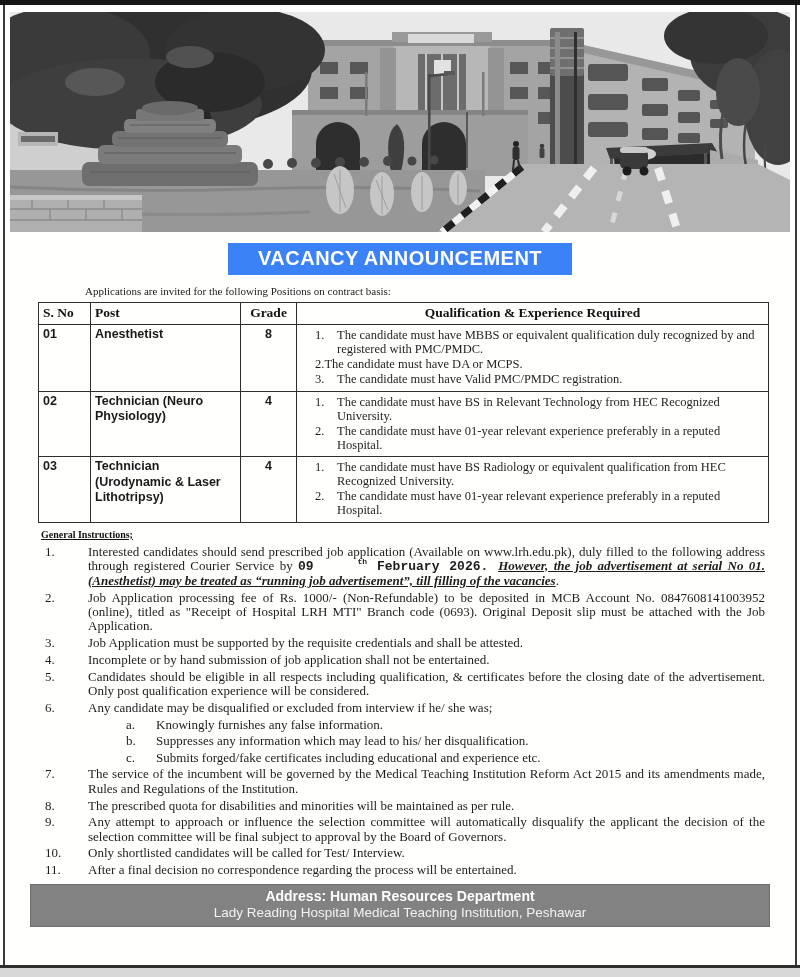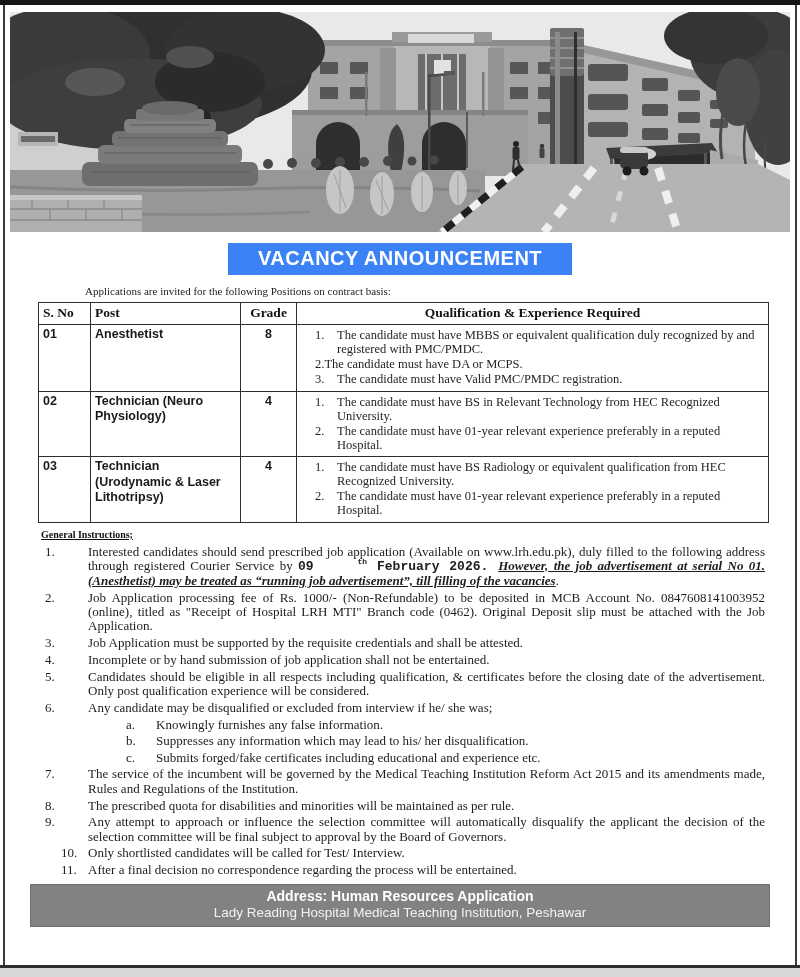--- a/index.html
+++ b/index.html
@@ -61,21 +61,21 @@
   .gi-heading {
     margin: 6px 0 0 36px; font-size: 10px; font-weight: bold;
     text-decoration: underline; color: #111;
   }
   .gi-list { margin: 5px 30px 0 36px; }
   .gi-item {
     position: relative; padding-left: 47px; text-align: justify;
     font-size: 13px; line-height: 1.1; margin-bottom: 2.5px; color: #1d1d1d;
   }
   .gi-num { position: absolute; left: 4px; top: 0; }
-  .gi-item.wide-num .gi-num { left: 20px; }
+  .gi-item.wide-num .gi-num { left: 4px; }
   .gi-item b { font-weight: bold; font-family: Liberation Mono, monospace; }
   .emph { font-weight: bold; font-style: italic; text-decoration: underline; }
   sup { font-size: 8px; line-height: 0; padding-left: 44px; }
   .gi-sub { margin: 1px 0 2px 79px; }
   .gi-sub-item { position: relative; padding-left: 36px; font-size: 13px; line-height: 1.12; margin-bottom: 2px; }
   .gi-sub-num { position: absolute; left: 6px; top: 0; }
 
   .footer-box {
     margin: 7px 25px 0 25px; background: #828282; color: #ffffff;
     text-align: center; font-family: "Liberation Sans", sans-serif;
@@ -374,21 +374,21 @@
 
   <div class="gi-heading">General Instructions;</div>
 
   <div class="gi-list">
 
     <div class="gi-item">
       <span class="gi-num">1.</span><span>Interested candidates should send prescribed job application (Available on www.lrh.edu.pk), duly filled to the following address through registered Courier Service by </span><b>09</b><b><sup>th</sup></b><b> February 2026. </b><span class="emph">However, the job advertisement at serial No 01. (Anesthetist) may be treated as “running job advertisement”, till filling of the vacancies</span><span>.</span>
     </div>
 
     <div class="gi-item">
-      <span class="gi-num">2.</span><span>Job Application processing fee of Rs. 1000/- (Non-Refundable) to be deposited in MCB Account No. 0847608141003952 (online), titled as "Receipt of Hospital LRH MTI" Branch code (0462). Original Deposit slip must be attached with the Job Application.</span>
+      <span class="gi-num">2.</span><span>Job Application processing fee of Rs. 1000/- (Non-Refundable) to be deposited in MCB Account No. 0847608141003952 (online), titled as "Receipt of Hospital LRH MTI" Branch code (0693). Original Deposit slip must be attached with the Job Application.</span>
     </div>
     <div class="gi-item">
       <span class="gi-num">3.</span><span>Job Application must be supported by the requisite credentials and shall be attested.</span>
     </div>
     <div class="gi-item">
       <span class="gi-num">4.</span><span>Incomplete or by hand submission of job application shall not be entertained.</span>
     </div>
     <div class="gi-item">
       <span class="gi-num">5.</span><span>Candidates should be eligible in all respects including qualification, &amp; certificates before the closing date of the advertisement. Only post qualification experience will be considered.</span>
     </div>
@@ -419,21 +419,21 @@
     </div>
     <div class="gi-item wide-num">
       <span class="gi-num">10.</span><span>Only shortlisted candidates will be called for Test/ Interview.</span>
     </div>
     <div class="gi-item wide-num">
       <span class="gi-num">11.</span><span>After a final decision no correspondence regarding the process will be entertained.</span>
     </div>
   </div>
 
   <div class="footer-box">
-    <div class="f2">Address: Human Resources Application</div>
+    <div class="f2">Address: Human Resources Department</div>
     <div class="f3">Lady Reading Hospital Medical Teaching Institution, Peshawar</div>
 
   </div>
 
 </div>
 
 <div class="bottom-bar"></div>
 <div class="bottom-gray"></div>
 
 </body></html>

